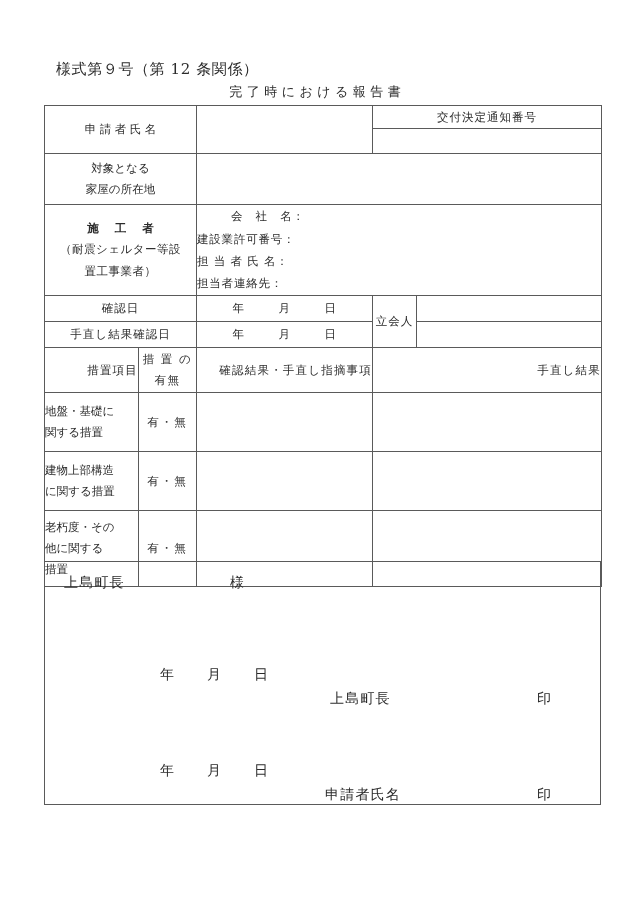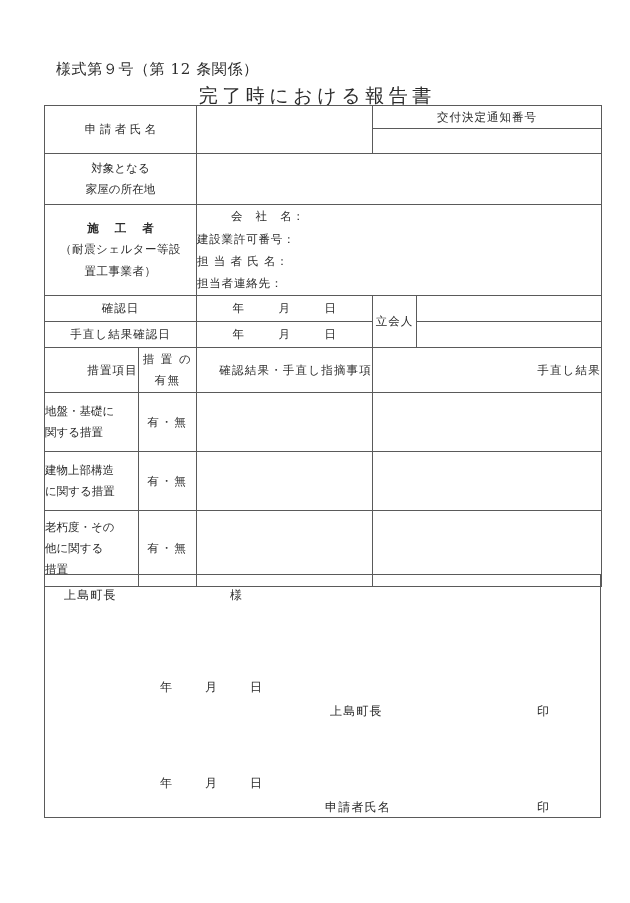--- a/index.html
+++ b/index.html
@@ -31,21 +31,21 @@
     letter-spacing: 0.6px;
     white-space: nowrap;
     margin-left: 12px;
   }
   .doc-title {
     position: absolute;
     left: 0;
     top: 83px;
     width: 630px;
     text-align: center;
-    font-size: 19px;
+    font-size: 13px;
     letter-spacing: 4.5px;
     text-indent: 4.5px;
     white-space: nowrap;
   }
 
   
   .main-table {
     position: absolute;
     left: 44px;
     top: 105px;
@@ -100,26 +100,26 @@
     letter-spacing: 1.2px;
   }
   .umu { text-align: center; letter-spacing: 1.5px; line-height: 1.85; }
   .umu-val { text-align: center; letter-spacing: 2px; }
   .item-name { text-align: left; padding: 4px 7px; line-height: 1.85; }
 
   
   .bottom-box {
     position: absolute;
     left: 44px;
-    top: 574px;
+    top: 561px;
     width: 557px;
     height: 244px;
     border: 1px solid #5a5a5a;
     box-sizing: border-box;
-    font-size: 12px;
+    font-size: 14px;
   }
   .bb-line { position: absolute; white-space: nowrap; letter-spacing: 1px; }
   .bb-mayor { left: 19px; top: 12px; letter-spacing: 1.2px; }
   .bb-sama  { left: 185px; top: 12px; }
   .bb-decl  { left: 19px; top: 60px; letter-spacing: 1.5px; }
   .bb-date1 { left: 115px; top: 104px; }
   .bb-sign1 { left: 285px; top: 128px; letter-spacing: 1.2px; }
   .bb-seal1 { left: 492px; top: 128px; }
   .bb-conf  { left: 19px; top: 176px; letter-spacing: 1.2px; }
   .bb-date2 { left: 115px; top: 200px; }

